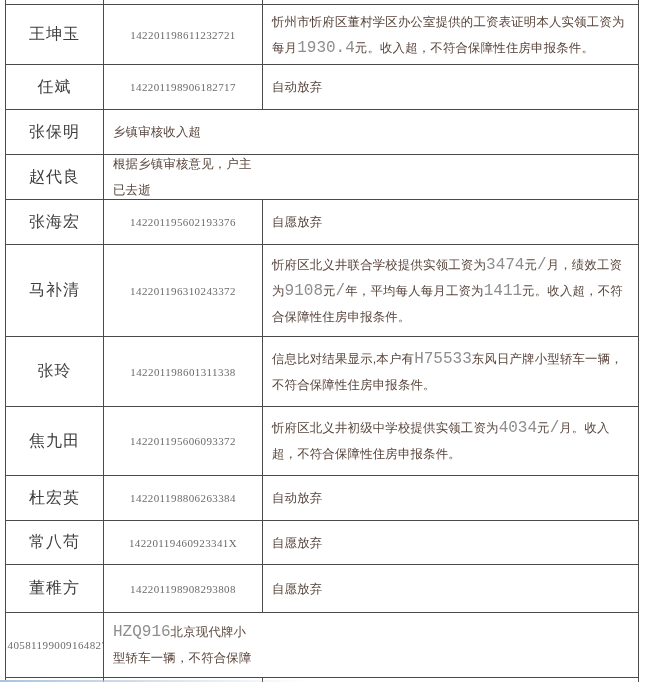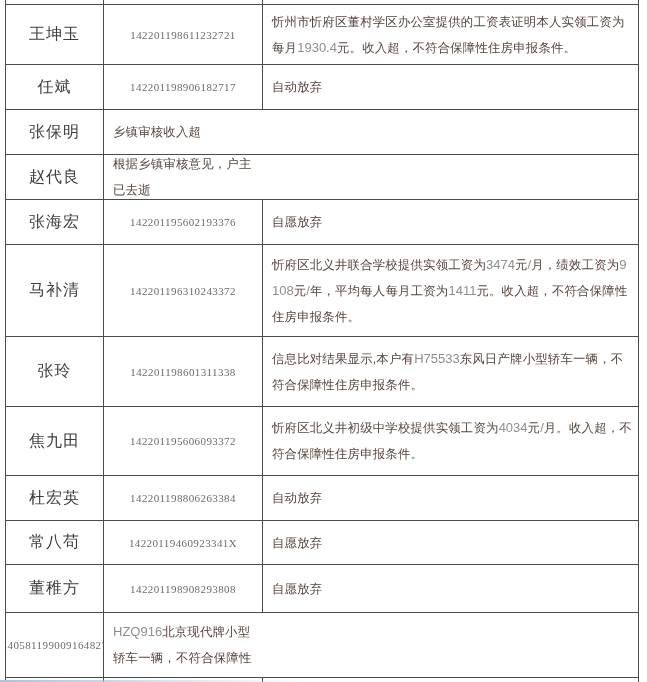--- a/index.html
+++ b/index.html
@@ -33,22 +33,22 @@
   .c2{
     color:var(--id-text,#6b6b6b);font-family:"Liberation Serif","DejaVu Serif",serif;
     font-size:11px;letter-spacing:0.4px;
   }
   .c3{display:flex;align-items:center;padding:6px 6px 6px 9px;}
   .remark-text{
     color:var(--remark-text,#58453c);font-size:12.4px;line-height:26px;
     letter-spacing:0.2px;word-break:break-all;
   }
   .remark-text .latin{
-    font-family:Liberation Sans, sans-serif;
-    font-size:13px;color:var(--latin-text,#8e8e8e);letter-spacing:0;
+    font-family:Liberation Mono, monospace;
+    font-size:16px;color:var(--latin-text,#8e8e8e);letter-spacing:0;
   }
   .bottom-edge{
     position:absolute;left:0;bottom:0;height:2px;width:310px;
     background:linear-gradient(to right,var(--bottom-edge,#aac4de),rgba(255,255,255,0));
   }
 </style>
 </head>
 <body>
 
 <div class="screen">

